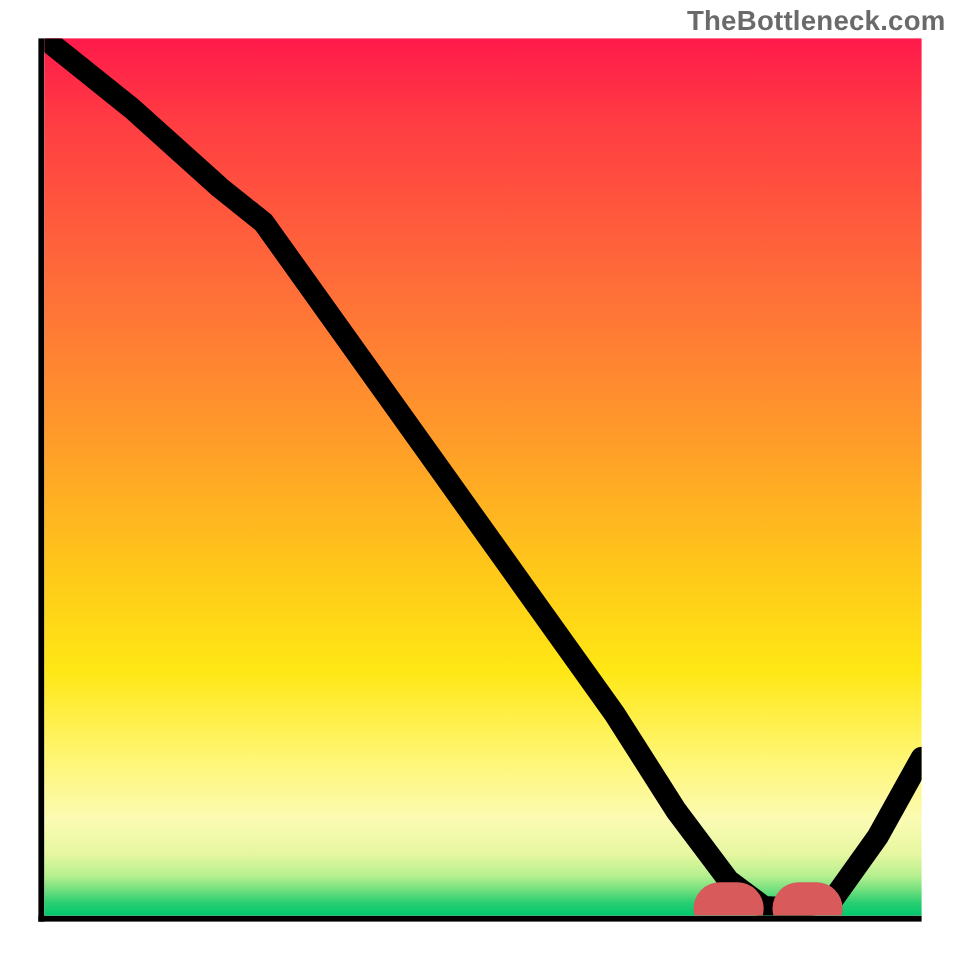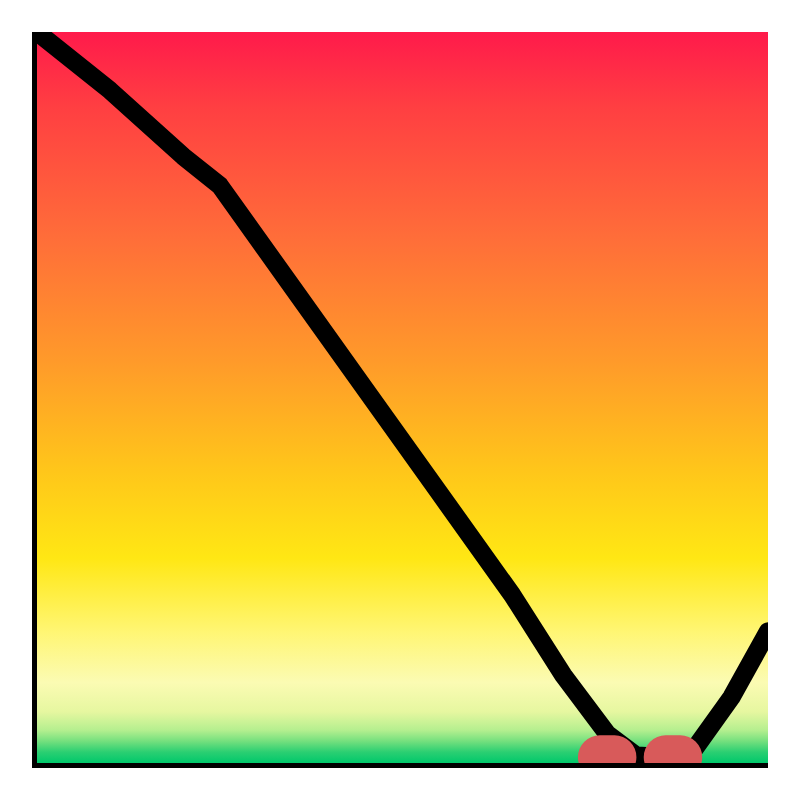--- a/index.html
+++ b/index.html
@@ -73,20 +73,21 @@
     stroke-width: 6;
     stroke-linecap: round;
     stroke-dasharray: 2 7;
     fill: none;
   }
 </style>
 </head>
 <body>
 
 <div class="container">
+  <div class="watermark">TheBottleneck.com</div>
 
   <div class="plot-frame">
     <div class="gradient-bg"></div>
 
     <svg class="curve-svg" viewBox="0 0 100 100" preserveAspectRatio="none">
       <path class="curve-path" d="M0.00 0.00 L10.00 8.00 L20.00 17.00 L25.00 21.00 L35.00 35.00 L45.00 49.00 L55.00 63.00 L65.00 77.00 L72.00 88.00 L78.00 96.00 L82.00 99.00 L86.00 99.20 L90.00 98.00 L95.00 91.00 L100.00 82.00"></path>
       <line class="valley-dash" x1="77.00" y1="99.20" x2="89.00" y2="99.20"></line>
     </svg>
   </div>
 </div>

